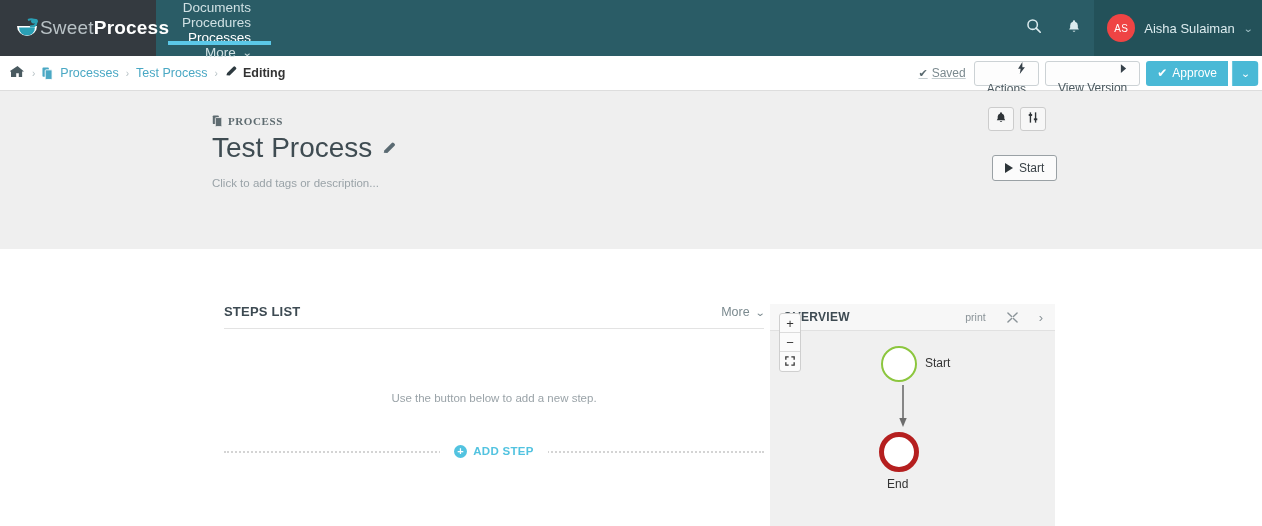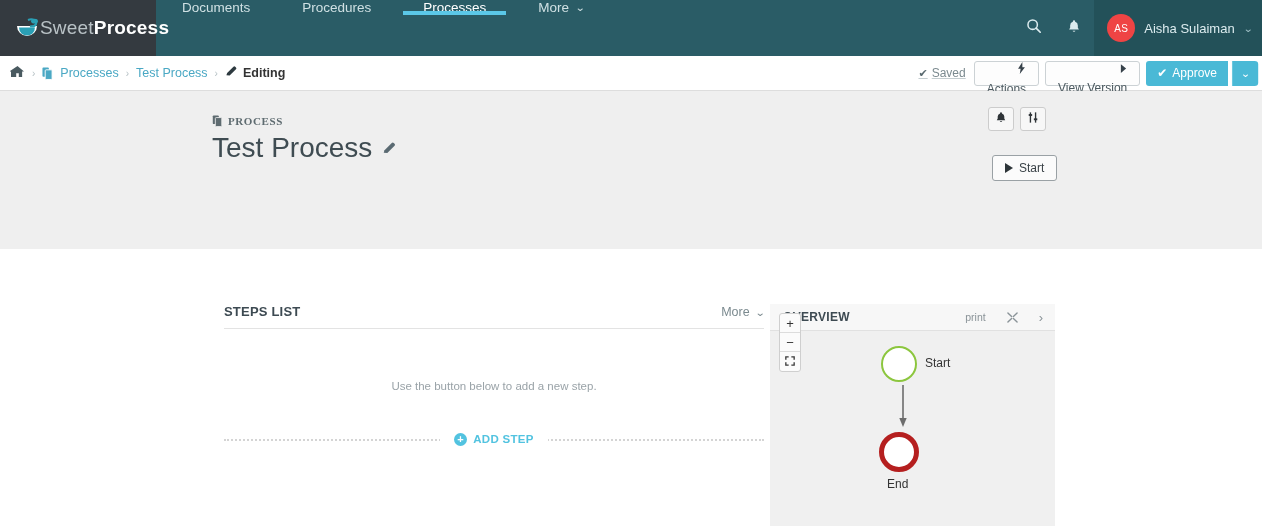--- a/index.html
+++ b/index.html
@@ -27,21 +27,21 @@
   }
   .brand-logo { width: 26px; height: 22px; flex: none; }
   .brand-text {
     font-size: 19px;
     color: #b9c2c6;
     letter-spacing: .2px;
     white-space: nowrap;
   }
   .brand-text b { color: #ffffff; font-weight: 700; }
 
-  .nav-tabs { display: flex; align-items: flex-start; }
+  .nav-tabs { display: flex; align-items: flex-end; flex-direction: column; }
   .nav-tab {
     position: relative;
     display: flex;
     align-items: center;
     padding: 0 26px;
     font-size: 13.5px;
     color: #cfe0e3;
     white-space: nowrap;
     cursor: pointer;
   }
@@ -242,21 +242,21 @@
     display: flex; align-items: center; gap: 6px;
     cursor: pointer;
   }
   .steps-more .caret { font-size: 10px; transform: scaleX(1.3); }
 
   .empty {
     text-align: center;
     padding-top: 44px;
   }
   .empty-title { font-size: 17px; color: #5a6a72; font-weight: 400; }
-  .empty-sub { margin-top: 7px; font-size: 11.5px; color: #9aa3a8; }
+  .empty-sub { margin-top: 19px; font-size: 11.5px; color: #9aa3a8; }
 
   .addstep-row {
     position: relative;
     margin-top: 34px;
     height: 26px;
     display: flex; align-items: center; justify-content: center;
   }
   .addstep-row::before {
     content: "";
     position: absolute; left: 0; right: 0; top: 50%;
@@ -482,20 +482,21 @@
 
     <div class="page-title">
       <span>Test Process</span>
       <span class="title-pencil">
         <svg viewBox="0 0 16 16" width="15" height="15">
           <path d="M1.8 12.6 l.9 -2.8 L10.4 2 a1.5 1.5 0 0 1 2.1 0 l.9 .9 a1.5 1.5 0 0 1 0 2.1 L5.7 12.8 z" fill="#5a6a72"></path>
         </svg>
       </span>
     </div>
 
+    <div class="tagline">Click to add tags or description...</div>
 
     <div class="hero-tools">
       <div class="sq-btn">
         <span>
           <svg viewBox="0 0 16 17" width="12" height="13">
             <path d="M8 1.4 a1.3 1.3 0 0 1 1.3 1.3 v.4 a4.4 4.4 0 0 1 3.1 4.2 v2.6 l1.2 2.1 h-11.2 l1.2 -2.1 v-2.6 a4.4 4.4 0 0 1 3.1 -4.2 v-.4 A1.3 1.3 0 0 1 8 1.4 z" fill="#2f3438"></path>
             <path d="M6.4 13.4 a1.7 1.7 0 0 0 3.2 0 z" fill="#2f3438"></path>
           </svg>
         </span>
       </div>

